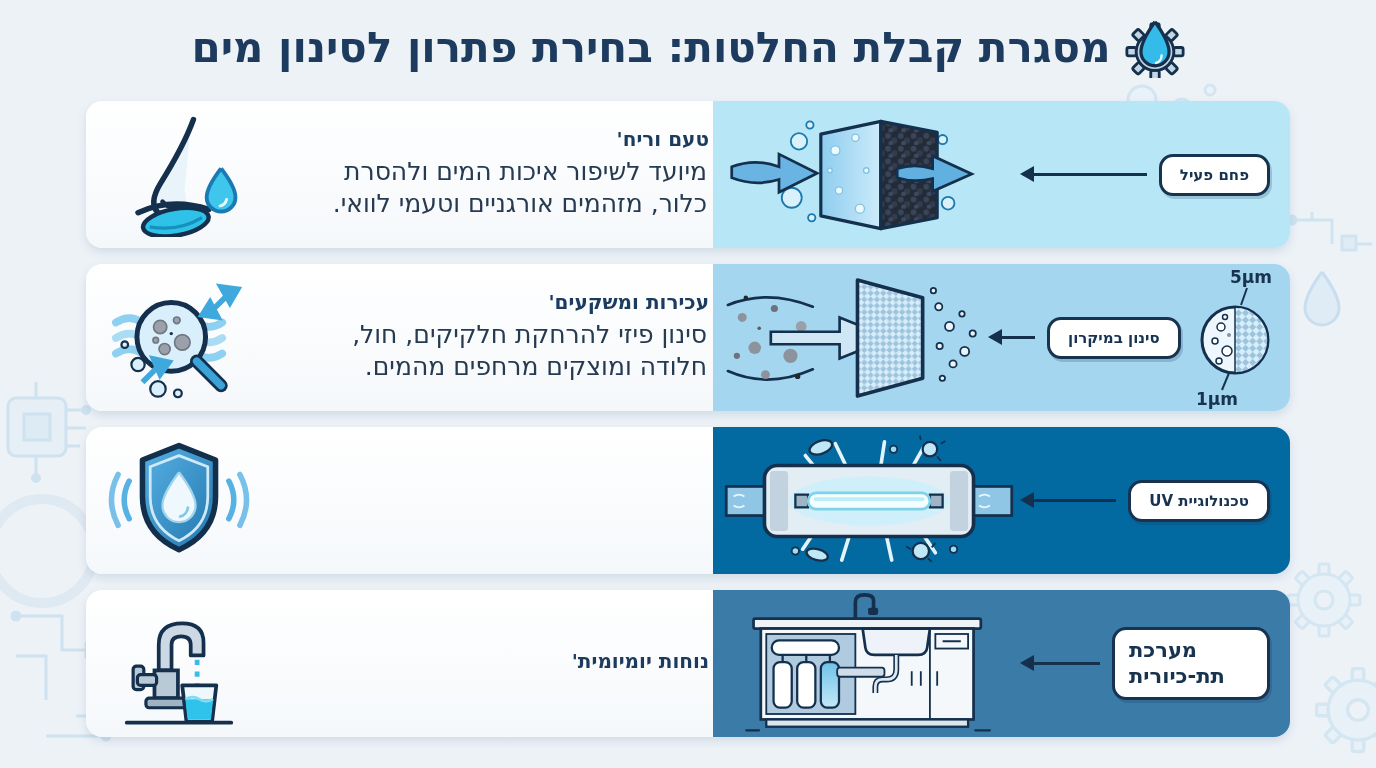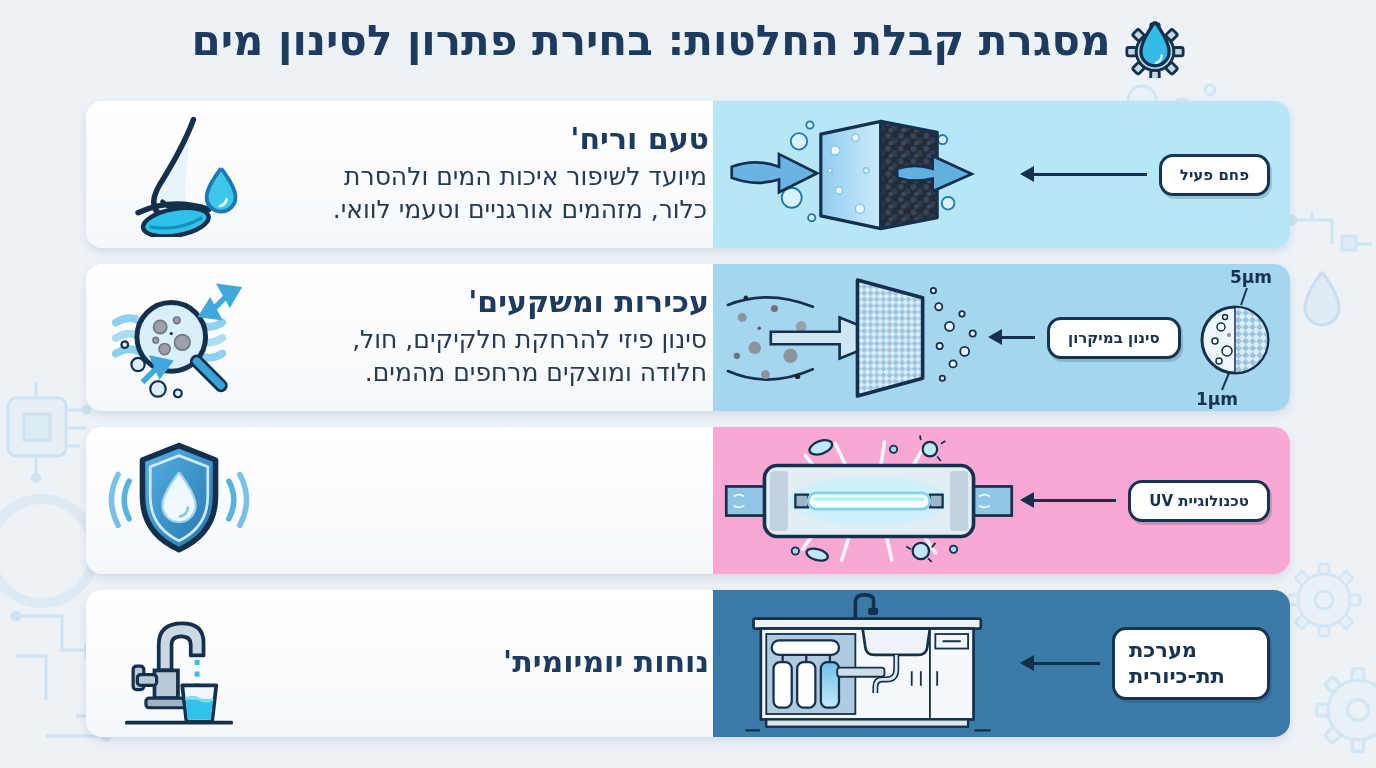--- a/index.html
+++ b/index.html
@@ -4,38 +4,38 @@
 <style>
   html,body{margin:0;padding:0;}
   body{
     width:1376px;height:768px;overflow:hidden;position:relative;
     background:#edf2f7;
     font-family:"DejaVu Sans","Liberation Sans",sans-serif;
   }
   .deco{position:absolute;z-index:1;pointer-events:none;}
   .title-wrap{
     position:absolute;top:16px;left:0;right:0;z-index:3;
-    display:flex;justify-content:center;align-items:flex-start;gap:14px;direction:rtl;
+    display:flex;justify-content:center;align-items:center;gap:14px;direction:rtl;
   }
   .title{font-size:42px;font-weight:700;color:#1c3b5e;}
   .rows{
     position:absolute;top:101px;left:86px;width:1204px;z-index:2;
     display:flex;flex-direction:column;gap:16px;
   }
   .row{
     height:147px;display:flex;border-radius:16px;overflow:hidden;
     box-shadow:0 4px 10px rgba(46,87,128,.14);
   }
   .row-left{
     width:627px;flex-shrink:0;display:flex;align-items:center;
     background:linear-gradient(180deg,#ffffff 0%,#f5f8fb 100%);
   }
   .icon-cell{width:185px;flex-shrink:0;display:flex;justify-content:center;align-items:center;}
   .text-cell{flex:1;direction:rtl;text-align:right;padding-left:18px;padding-right:4px;}
-  .row-heading{margin:0 0 5px 0;font-size:30px;font-weight:700;color:#1c3b5e;}
+  .row-heading{margin:0 0 5px 0;font-size:20px;font-weight:700;color:#1c3b5e;}
   .row-desc{margin:2px;font-size:25px;line-height:1.3;color:#263a50;}
   .panel{flex:1;display:flex;align-items:center;padding:0 20px 0 6px;}
   .illus{flex-shrink:0;display:flex;align-items:center;}
   .lead-arrow{
     flex:1;min-width:44px;height:3px;background:#14304d;position:relative;margin:0 12px 0 4px;
   }
   .lead-arrow::before{
     content:"";position:absolute;left:-3px;top:-7px;width:0;height:0;
     border-top:8px solid transparent;border-bottom:8px solid transparent;
     border-right:14px solid #14304d;
@@ -331,21 +331,21 @@
             <path d="M110,38 q9,17 0,34"></path>
               <path d="M120,32 q12,23 0,46" opacity="0.8"></path>
           </g>
           <path d="M65,6 L98,19 L98,52 Q98,85 65,100 Q32,85 32,52 L32,19 Z" fill="url(#gradShield)" stroke="#122f4c" stroke-width="5" stroke-linejoin="round"></path>
           <path d="M65,15 L91,25 L91,52 Q91,79 65,92 Q39,79 39,52 L39,25 Z" fill="none" stroke="#cfe9f8" stroke-width="2.5" stroke-linejoin="round"></path>
           <path d="M65,30 q-15,20 -15,30 a15,15 0 0 0 30,0 q0,-10 -15,-30" fill="#eef8fd" stroke="#9fd4ec" stroke-width="2"></path>
           <path d="M73,62 a9,9 0 0 1 -7,8" stroke="#7fc8e8" stroke-width="2.5" fill="none" stroke-linecap="round"></path>
         </svg>
       </div>
     </div>
-    <div class="panel" style="background-color: #f9a8d4;">
+    <div class="panel" style="background-color: #0369a1;">
       <div class="illus">
         <svg width="300" height="140" viewBox="0 0 330 150">
           <g fill="#8fc6e6" stroke="#14304d" stroke-width="3">
             <rect x="8" y="59" width="44" height="32"></rect>
               <rect x="278" y="59" width="44" height="32"></rect>
           </g>
           <g stroke="#e8f6fd" stroke-width="2" fill="none">
             <path d="M16,70 q6,-4 12,0 M16,80 q6,4 12,0 M286,70 q6,-4 12,0 M286,80 q6,4 12,0"></path>
           </g>
           <g stroke="#f0fcff" stroke-width="4" opacity="0.95" stroke-linecap="round">

